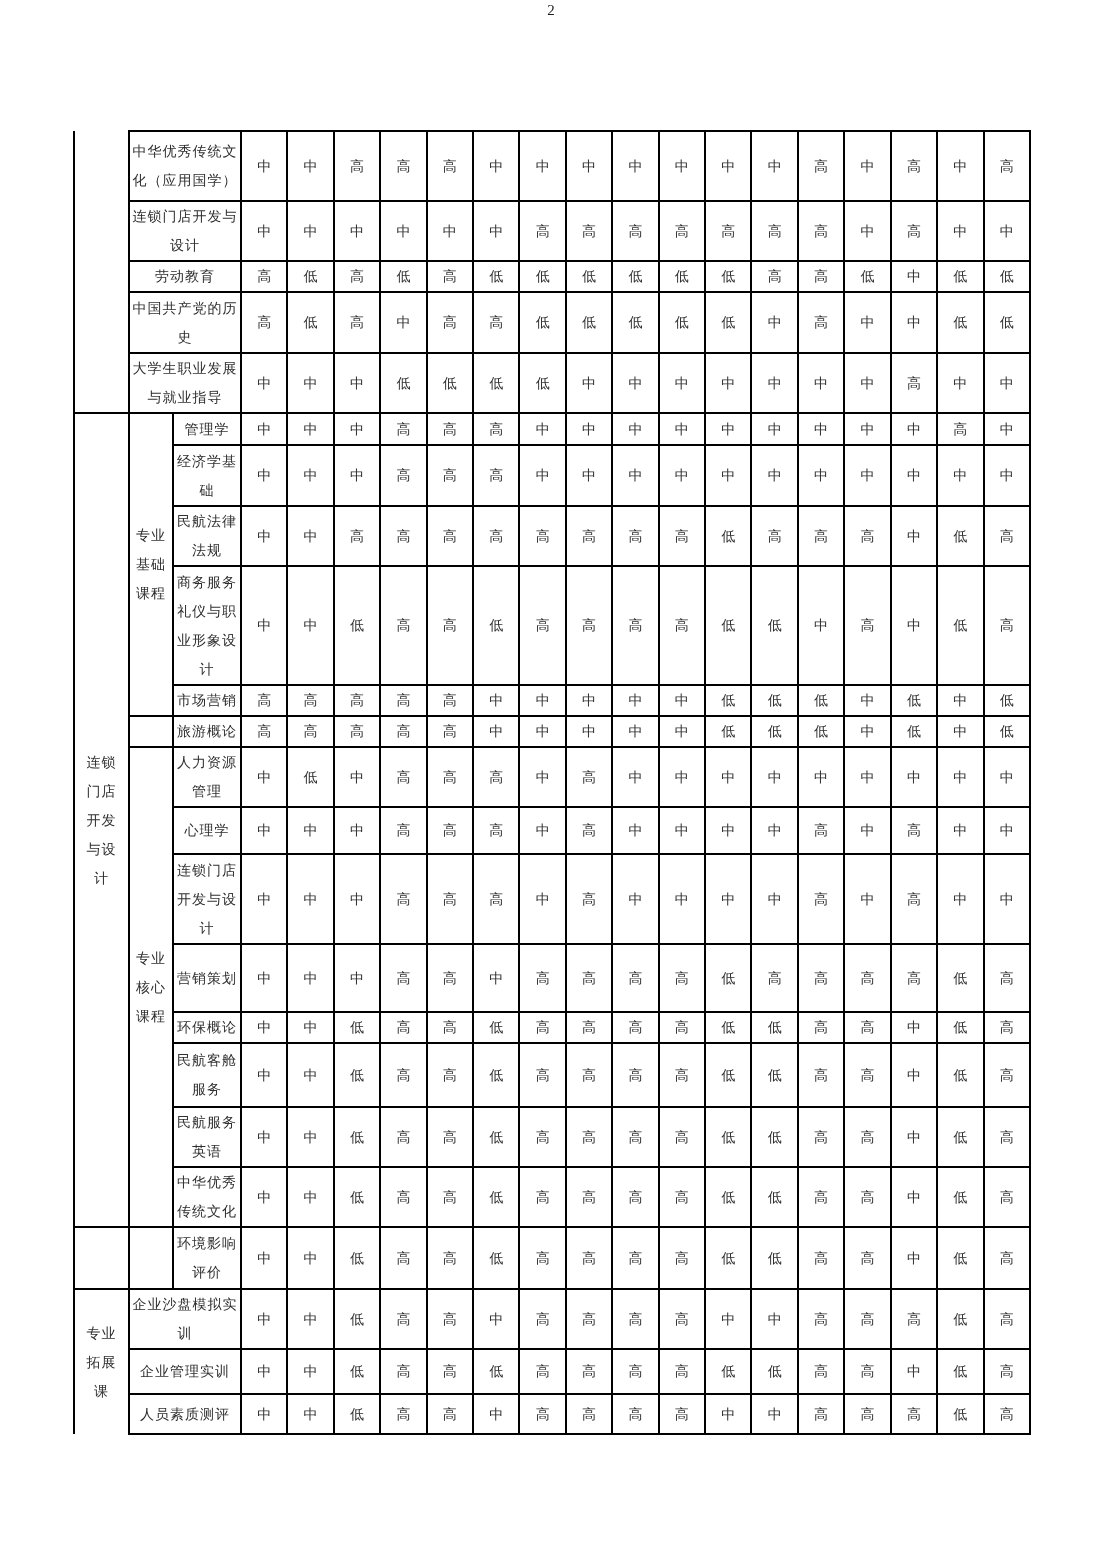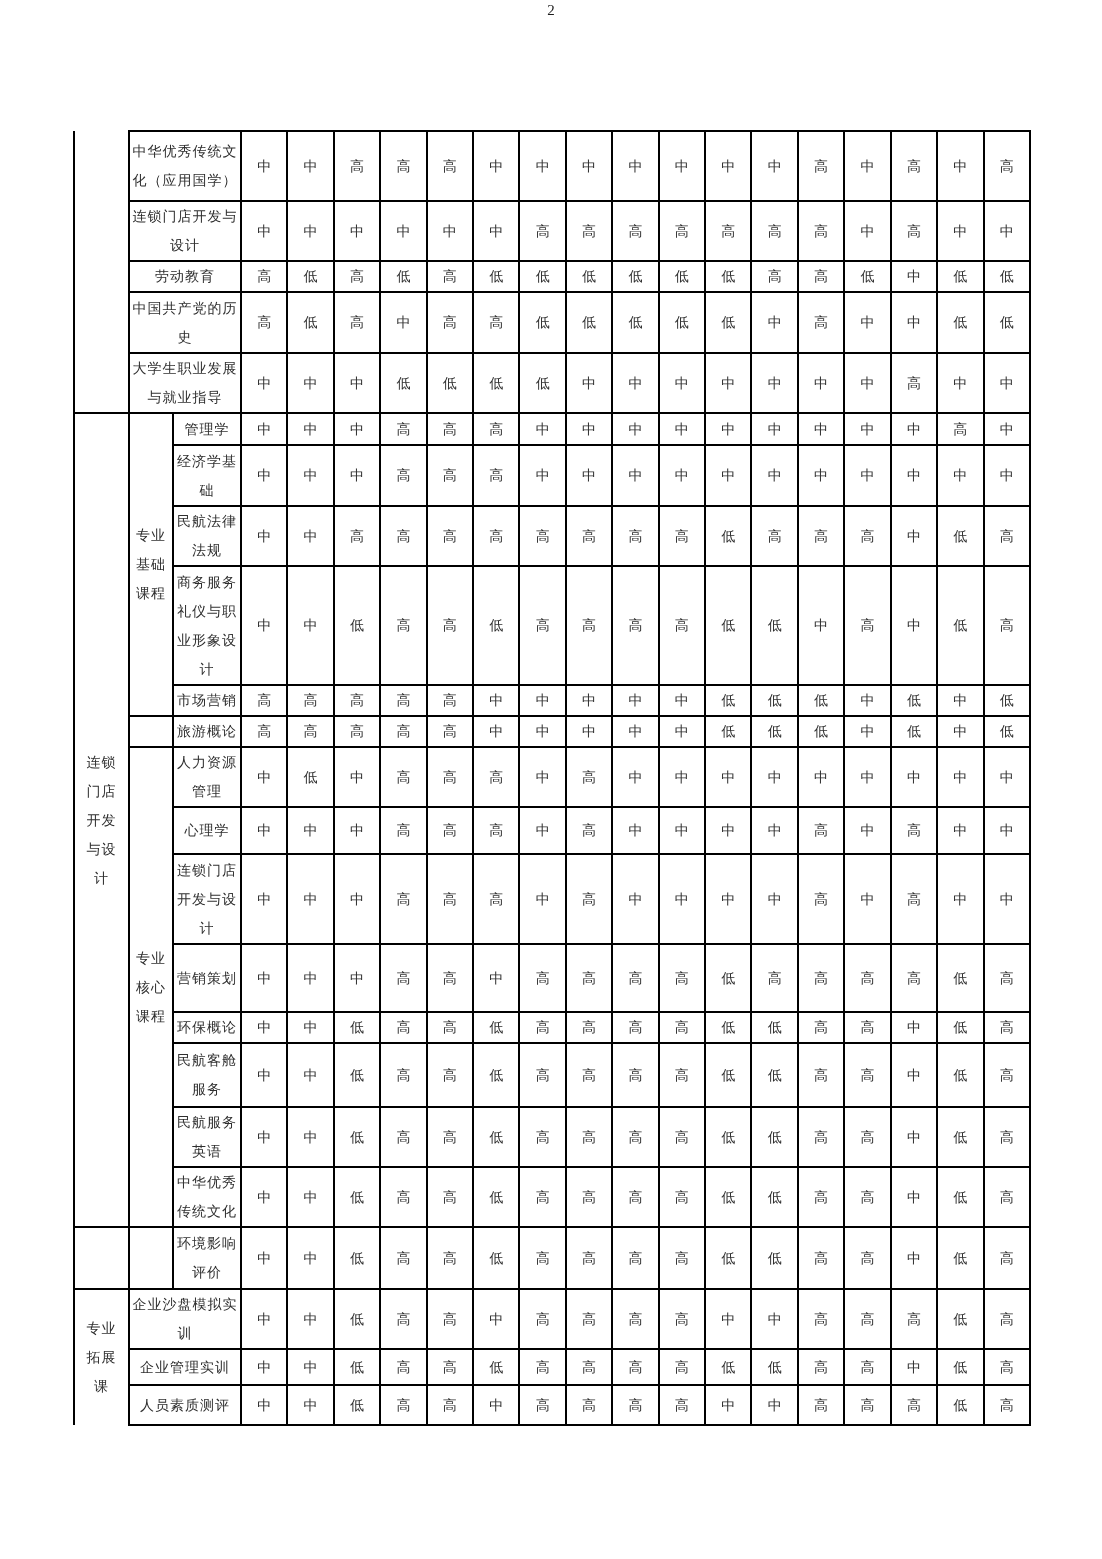--- a/index.html
+++ b/index.html
@@ -508,21 +508,21 @@
           <td class="val">高</td>
           <td class="val">高</td>
           <td class="val">中</td>
           <td class="val">中</td>
           <td class="val">高</td>
           <td class="val">高</td>
           <td class="val">高</td>
           <td class="val">低</td>
           <td class="val">高</td>
         </tr>
-        <tr style="height: 36px;">
+        <tr style="height: 45px;">
           <td class="course" colspan="2">企业管理实训</td>
           <td class="val">中</td>
           <td class="val">中</td>
           <td class="val">低</td>
           <td class="val">高</td>
           <td class="val">高</td>
           <td class="val">低</td>
           <td class="val">高</td>
           <td class="val">高</td>
           <td class="val">高</td>

